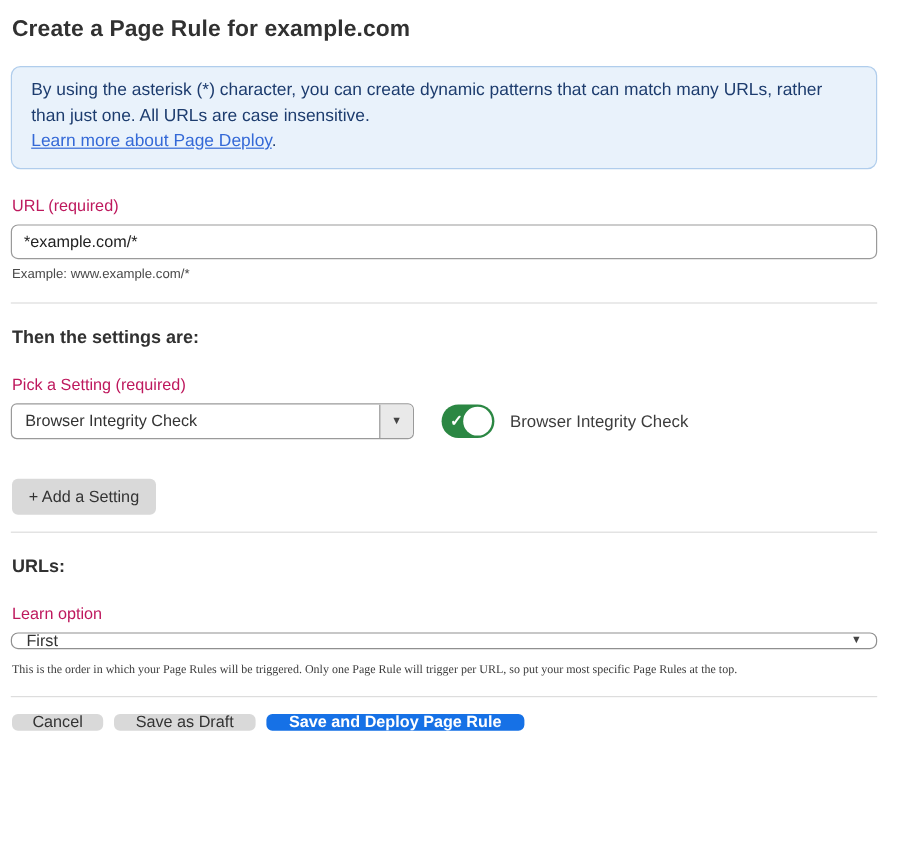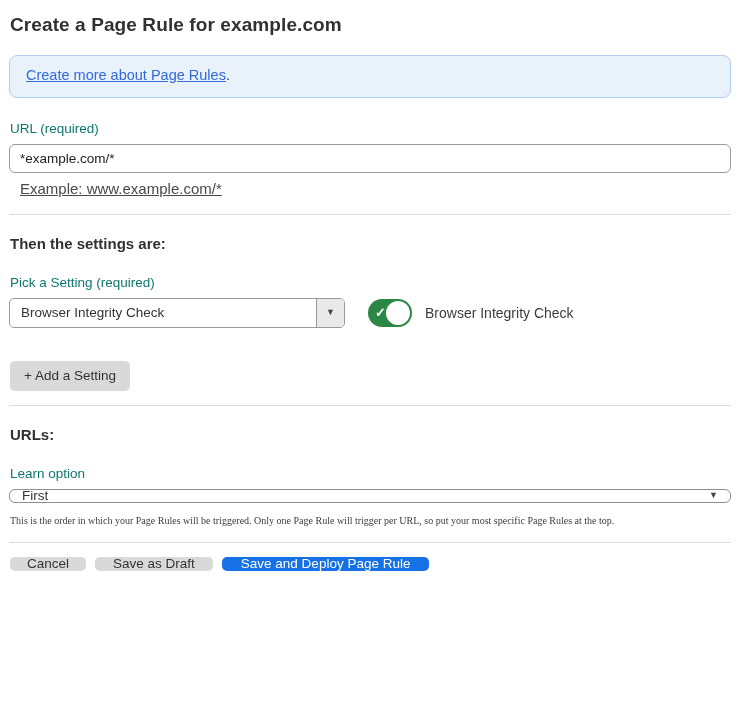--- a/index.html
+++ b/index.html
@@ -34,44 +34,43 @@
   .info-link {
     color: #3469d7;
     text-decoration: underline;
     cursor: pointer;
   }
   .info-link-suffix { color: #1d3c6e; }
 
   .field-label {
     margin-top: 23px;
     font-size: 13.5px;
-    color: #0f766e;
+    color: #be185d;
     margin-left: 1px;
   }
 
   .url-input {
     display: block;
     margin-top: 8px;
     width: 100%;
     height: 29px;
     border: 1px solid #9a9a9a;
     border-radius: 6px;
     padding: 0 10px;
     font-family: "Liberation Sans", sans-serif;
     font-size: 13.5px;
     color: #222;
     background: #fff;
     outline: none;
   }
   .field-helper {
     margin-top: 7px;
-    font-size: 15px;
+    font-size: 11px;
     color: #494949;
-    margin-left: 11px;
-    text-decoration: underline;
+    margin-left: 1px;
   }
 
   .divider {
     border: none;
     border-top: 1px solid #ddd;
     height: 0;
   }
   .divider-1 { margin-top: 17px; }
   .divider-2 { margin-top: 14px; }
   .divider-3 { margin-top: 10px; }
@@ -202,31 +201,32 @@
   }
 
   .footer-actions {
     margin-top: 14px;
     display: flex;
     gap: 9px;
     margin-left: 1px;
   }
   .cancel-btn { padding: 0 17px; }
   .save-draft-btn { padding: 0 18px; text-align: center; }
-  .save-deploy-btn { padding: 0 19px; }
+  .save-deploy-btn { padding: 0 19px; font-weight: bold; }
 </style>
 </head>
 <body>
 
 <div class="container">
 
   <h1 class="page-title">Create a Page Rule for example.com</h1>
 
   <div class="info-box">
-    <div><span class="info-link">Create more about Page Rules</span><span class="info-link-suffix">.</span></div>
+    <div class="info-body">By using the asterisk (*) character, you can create dynamic patterns that can match many URLs, rather than just one. All URLs are case insensitive.</div>
+    <div><span class="info-link">Learn more about Page Deploy</span><span class="info-link-suffix">.</span></div>
   </div>
 
   <div class="field-label">URL (required)</div>
   <input class="url-input" type="text" value="*example.com/*" style="">
   <div class="field-helper">Example: www.example.com/*</div>
 
   <hr class="divider divider-1">
 
   <h2 class="section-heading">Then the settings are:</h2>
 

